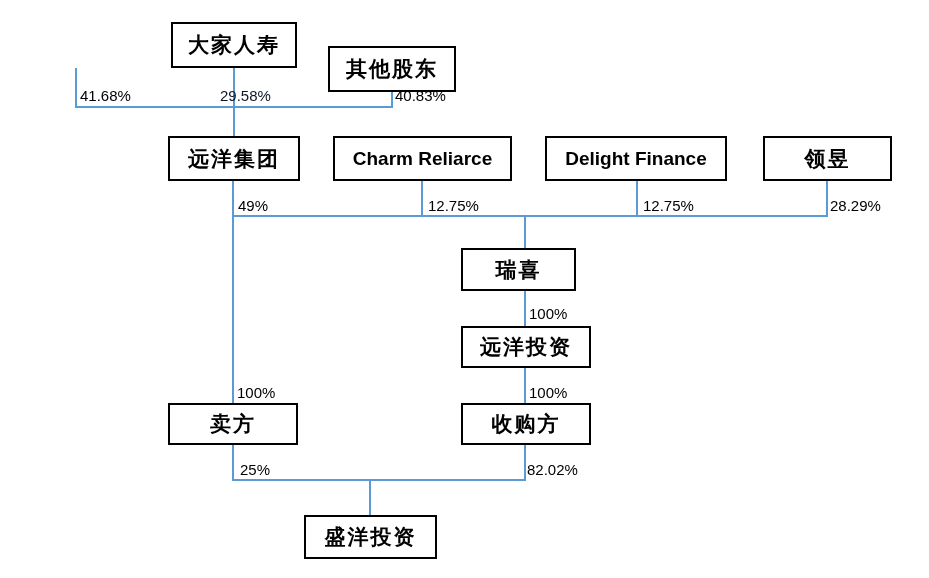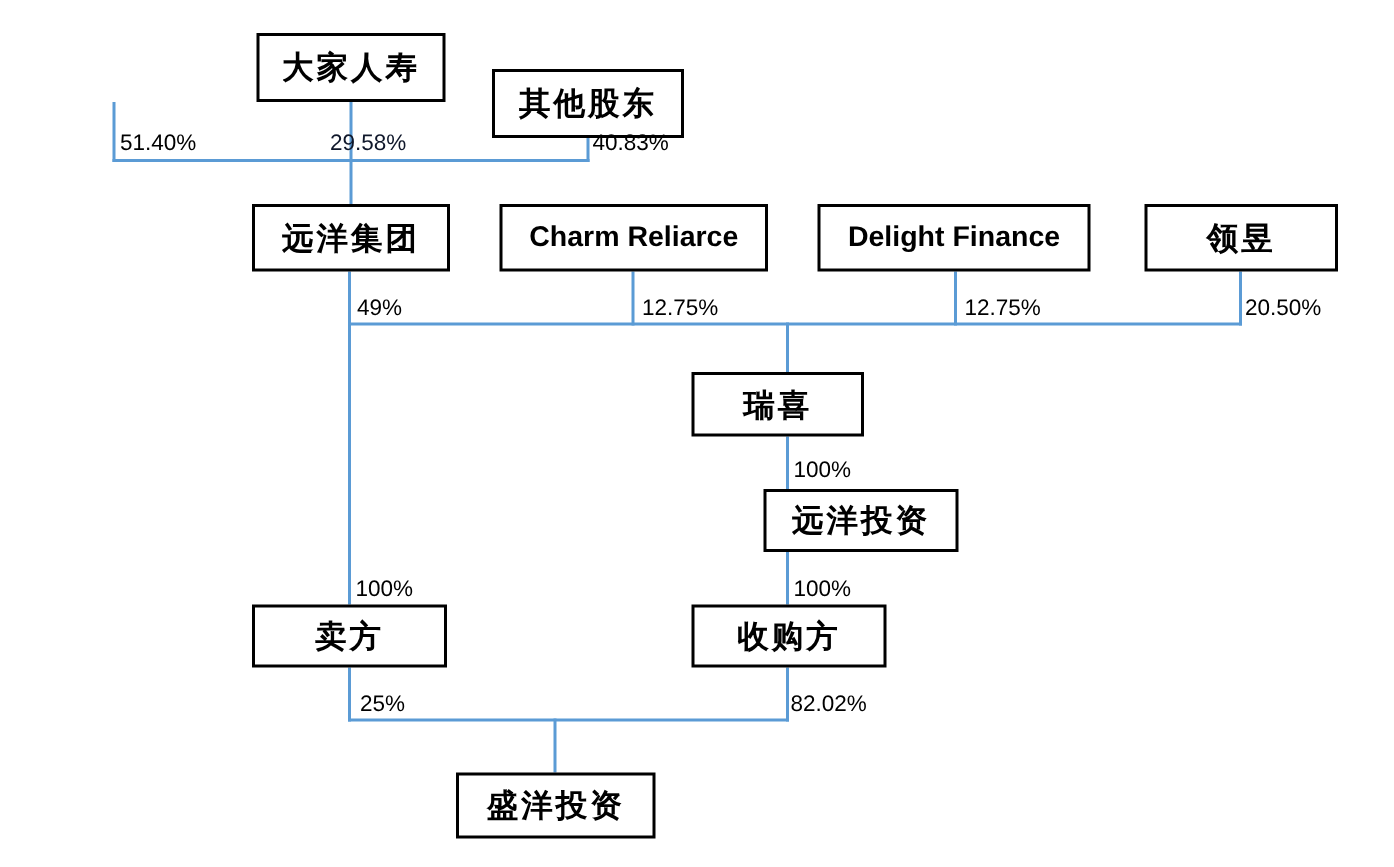--- a/index.html
+++ b/index.html
@@ -62,29 +62,29 @@
     <div class="connector" style="left: 524px; top: 444px; width: 2px; height: 37px; background: rgb(91, 155, 213);"></div>
     <div class="connector" style="left: 232px; top: 479px; width: 294px; height: 2px; background: rgb(91, 155, 213);"></div>
     <div class="connector" style="left: 369px; top: 479px; width: 2px; height: 37px; background: rgb(91, 155, 213);"></div>
     <div class="node cjk" style="left: 171px; top: 22px; width: 126px; height: 46px; border-color: rgb(0, 0, 0); color: rgb(0, 0, 0);">大家人寿</div>
     <div class="node cjk" style="left: 328px; top: 22px; width: 128px; height: 46px; border-color: rgb(0, 0, 0); color: rgb(0, 0, 0); margin-top: 24px;">其他股东</div>
     <div class="node cjk" style="left: 168px; top: 136px; width: 132px; height: 45px; border-color: rgb(0, 0, 0); color: rgb(0, 0, 0);">远洋集团</div>
     <div class="node latin" style="left: 545px; top: 136px; width: 182px; height: 45px; border-color: rgb(0, 0, 0); color: rgb(0, 0, 0);">Delight Finance</div>
     <div class="node latin" style="left: 333px; top: 136px; width: 179px; height: 45px; border-color: rgb(0, 0, 0); color: rgb(0, 0, 0);">Charm Reliarce</div>
     <div class="node cjk" style="left: 763px; top: 136px; width: 129px; height: 45px; border-color: rgb(0, 0, 0); color: rgb(0, 0, 0);">领昱</div>
     <div class="node cjk" style="left: 461px; top: 248px; width: 115px; height: 43px; border-color: rgb(0, 0, 0); color: rgb(0, 0, 0);">瑞喜</div>
-    <div class="node cjk" style="left: 461px; top: 326px; width: 130px; height: 42px; border-color: rgb(0, 0, 0); color: rgb(0, 0, 0); margin-left: 48px;">远洋投资</div>
+    <div class="node cjk" style="left: 461px; top: 326px; width: 130px; height: 42px; border-color: rgb(0, 0, 0); color: rgb(0, 0, 0);">远洋投资</div>
     <div class="node cjk" style="left: 461px; top: 403px; width: 130px; height: 42px; border-color: rgb(0, 0, 0); color: rgb(0, 0, 0);">收购方</div>
     <div class="node cjk" style="left: 168px; top: 403px; width: 130px; height: 42px; border-color: rgb(0, 0, 0); color: rgb(0, 0, 0);">卖方</div>
     <div class="node cjk" style="left: 304px; top: 515px; width: 133px; height: 44px; border-color: rgb(0, 0, 0); color: rgb(0, 0, 0);">盛洋投资</div>
-    <div class="pct" style="left: 80px; top: 88px; color: rgb(0, 0, 0);">51.40%</div>
+    <div class="pct" style="left: 80px; top: 88px; color: rgb(0, 0, 0);">41.68%</div>
     <div class="pct" style="left: 220px; top: 88px; color: #0f172a;">29.58%</div>
     <div class="pct" style="left: 395px; top: 88px; color: rgb(0, 0, 0);">40.83%</div>
     <div class="pct" style="left: 238px; top: 198px; color: rgb(0, 0, 0);">49%</div>
     <div class="pct" style="left: 428px; top: 198px; color: rgb(0, 0, 0);">12.75%</div>
     <div class="pct" style="left: 643px; top: 198px; color: rgb(0, 0, 0);">12.75%</div>
-    <div class="pct" style="left: 830px; top: 198px; color: rgb(0, 0, 0);">20.50%</div>
+    <div class="pct" style="left: 830px; top: 198px; color: rgb(0, 0, 0);">28.29%</div>
     <div class="pct" style="left: 529px; top: 306px; color: rgb(0, 0, 0);">100%</div>
     <div class="pct" style="left: 529px; top: 385px; color: rgb(0, 0, 0);">100%</div>
     <div class="pct" style="left: 237px; top: 385px; color: rgb(0, 0, 0);">100%</div>
     <div class="pct" style="left: 240px; top: 462px; color: rgb(0, 0, 0);">25%</div>
     <div class="pct" style="left: 527px; top: 462px; color: rgb(0, 0, 0);">82.02%</div>
   </div>
 
 </body></html>

